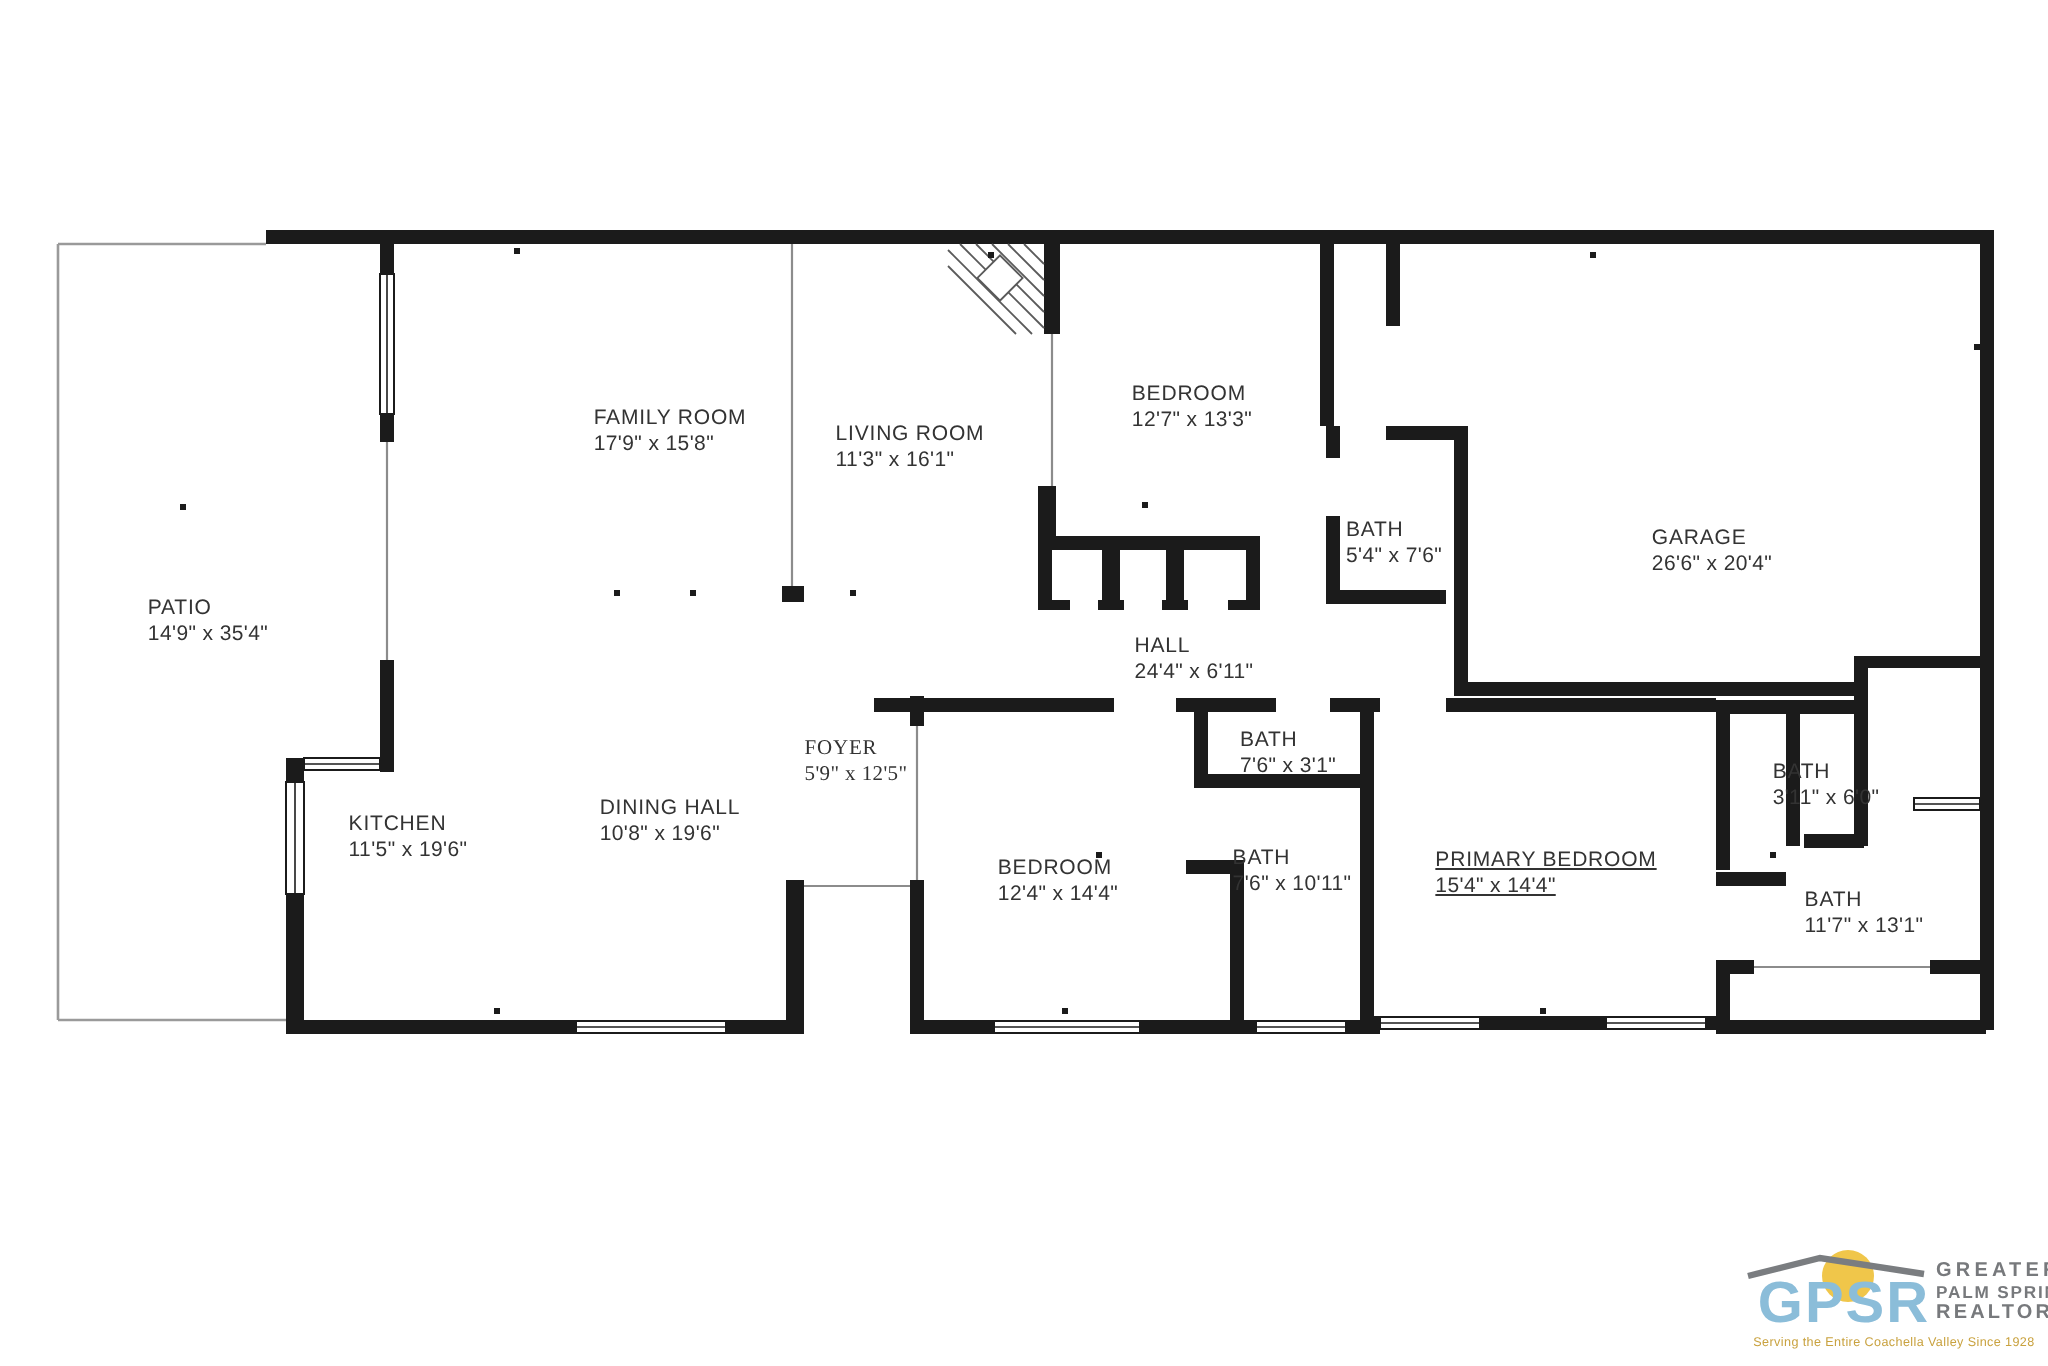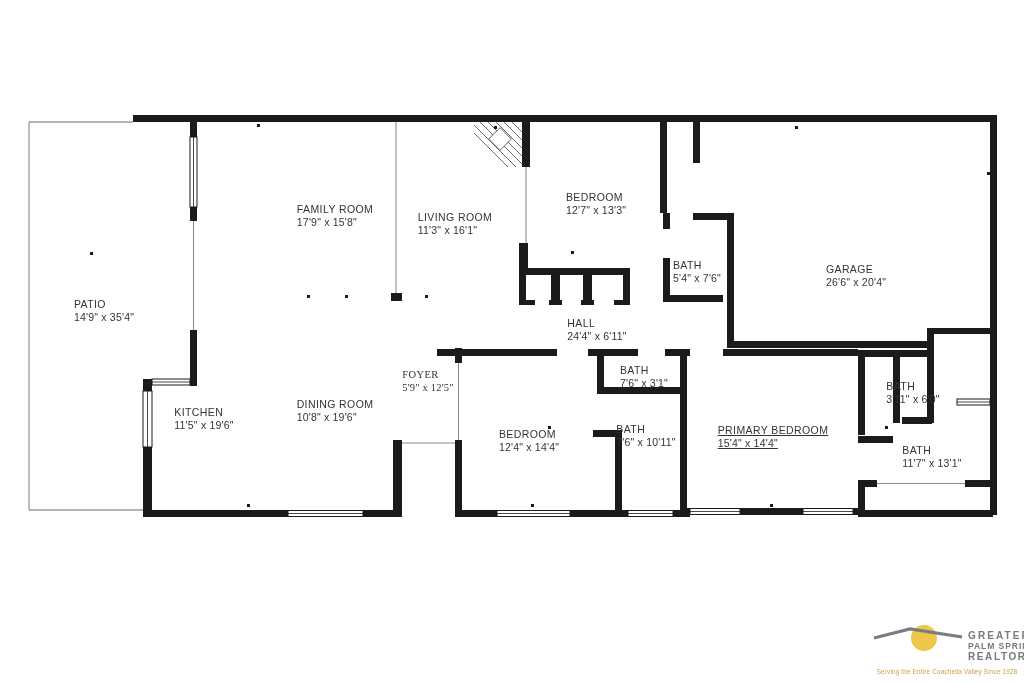--- a/index.html
+++ b/index.html
@@ -217,21 +217,21 @@
 </div>
 <div class="room pos-foyer">
   <div class="rname">FOYER</div>
   <div class="rdims">5'9" x 12'5"</div>
 </div>
 <div class="room pos-kitchen">
   <div class="rname">KITCHEN</div>
   <div class="rdims">11'5" x 19'6"</div>
 </div>
 <div class="room pos-dining">
-  <div class="rname">DINING ROOM</div>
+  <div class="rname">DINING HALL</div>
   <div class="rdims">10'8" x 19'6"</div>
 </div>
 <div class="room pos-bath763">
   <div class="rname">BATH</div>
   <div class="rdims">7'6" x 3'1"</div>
 </div>
 <div class="room pos-bed-bottom">
   <div class="rname">BEDROOM</div>
   <div class="rdims">12'4" x 14'4"</div>
 </div>
@@ -250,19 +250,20 @@
 <div class="room pos-bath117">
   <div class="rname">BATH</div>
   <div class="rdims">11'7" x 13'1"</div>
 </div>
 
 <div id="gpsr-logo">
   <div class="sun"></div>
   <svg class="swoosh" width="96" height="24" viewBox="0 0 96 24">
     <path d="M2 16 L38 7 L90 15" fill="none" stroke="#7a7d80" stroke-width="3.2"></path>
   </svg>
+  <div class="gpsr-acronym">GPSR</div>
   <div class="org-block">
     <div class="org-line1">GREATER</div>
     <div class="org-line2">PALM SPRINGS</div>
     <div class="org-line3">REALTORS®</div>
   </div>
   <div class="tagline">Serving the Entire Coachella Valley Since 1928</div>
 </div>
 
 </body></html>

